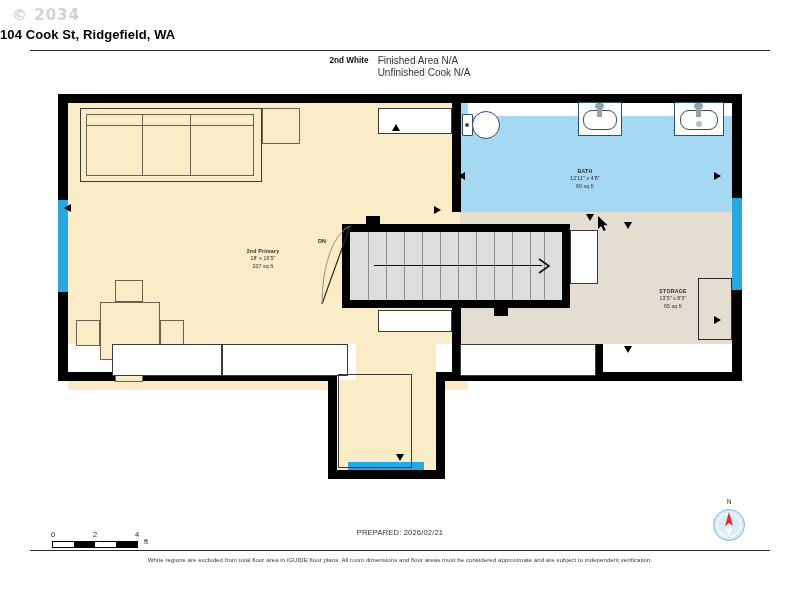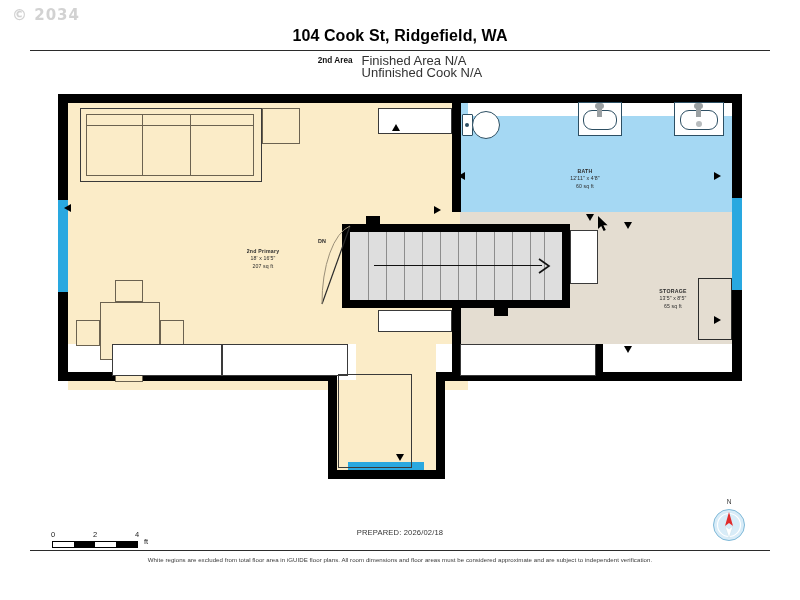--- a/index.html
+++ b/index.html
@@ -13,34 +13,34 @@
   
   .watermark{
     position:absolute;left:12px;top:6px;
     font-family:"DejaVu Sans", sans-serif;
     font-size:15px;letter-spacing:1px;color:#d2d2d2;
     font-weight:700;user-select:none;
   }
 
   
   .title{
-    position:absolute;left:0;right:0;top:27px;text-align:center;
-    font-size:16px;font-weight:700;letter-spacing:.1px;color:#000;
+    position:absolute;left:0;right:0;top:27px;text-align:left;
+    font-size:13px;font-weight:700;letter-spacing:.1px;color:#000;
   }
   .title-rule{
     position:absolute;left:30px;right:30px;top:50px;
     border-top:1.6px solid #2b2b2b;
   }
   .sub{
     position:absolute;top:55px;left:0;right:0;
     display:flex;justify-content:center;
   }
   .sub-inner{display:flex;gap:9px;align-items:flex-start;}
   .sub-floor{font-size:8.2px;font-weight:700;color:#111;padding-top:1px;}
-  .sub-areas{font-size:13px;color:#333;line-height:12px;}
+  .sub-areas{font-size:10px;color:#333;line-height:12px;}
 
   
   #plan{position:absolute;left:0;top:88px;width:800px;height:410px;}
   .shape{position:absolute;}
 
   
   .f-room{background:#fbecc8;}          
   .f-bath{background:#a5d8f3;}          
   .f-stor{background:#e4ddd1;}          
   .f-white{background:#ffffff;}         
@@ -102,21 +102,21 @@
 
 <div id="page">
 
   <div class="watermark">© 2034</div>
 
   <div class="title">104 Cook St, Ridgefield, WA</div>
   <div class="title-rule"></div>
 
   <div class="sub">
     <div class="sub-inner">
-      <div class="sub-floor">2nd Area</div>
+      <div class="sub-floor">2nd White</div>
       <div class="sub-areas">
         <div>Finished Area N/A</div>
         <div>Unfinished Cook N/A</div>
       </div>
     </div>
   </div>
 
   <div id="plan">
 
     <div class="shape f-room" style="left:68px;top:14px;width:400px;height:288px;"></div>
@@ -259,21 +259,21 @@
     </div>
     <div class="sb-track">
       <div class="sb-seg sb-w"></div>
       <div class="sb-seg sb-b"></div>
       <div class="sb-seg sb-w"></div>
       <div class="sb-seg sb-b"></div>
     </div>
     <div class="sb-unit">ft</div>
   </div>
 
-  <div class="prepared">PREPARED: 2026/02/18</div>
+  <div class="prepared">PREPARED: 2026/02/21</div>
 
   <div class="compass-n">N</div>
   <svg class="compass" viewBox="0 0 34 34">
     <circle cx="17" cy="17" r="15.5" fill="#d8ecf8" stroke="#7fb9d8" stroke-width="1"></circle>
     <circle cx="17" cy="17" r="11.5" fill="none" stroke="#ffffff" stroke-width="1.2"></circle>
     <polygon points="17,4 21,18 17,15 13,18" fill="#e02b2b"></polygon>
     <polygon points="17,30 21,18 17,21 13,18" fill="#ffffff" stroke="#c9dfe9" stroke-width="0.5"></polygon>
   </svg>
 
   <div class="foot-rule"></div>

